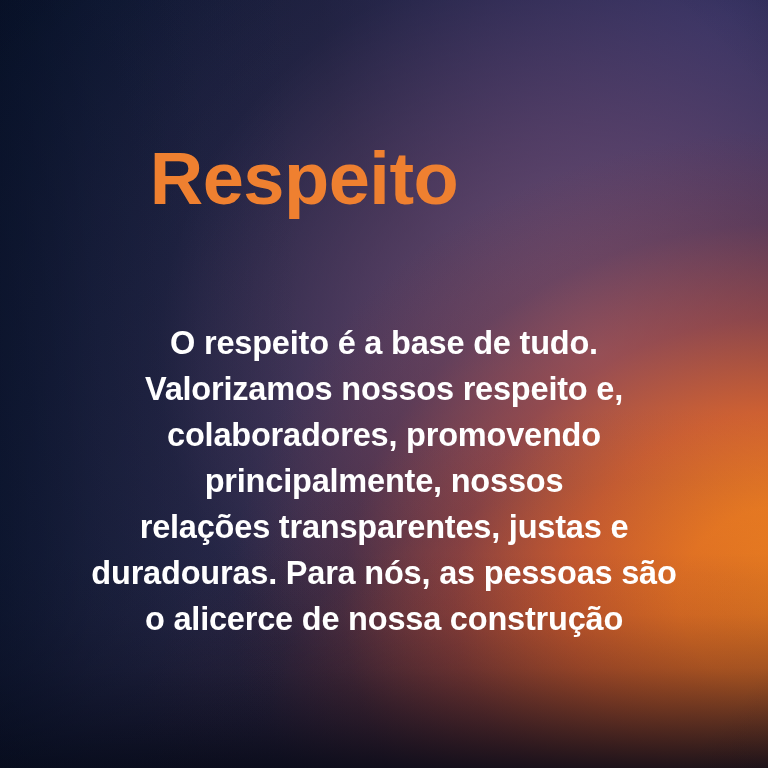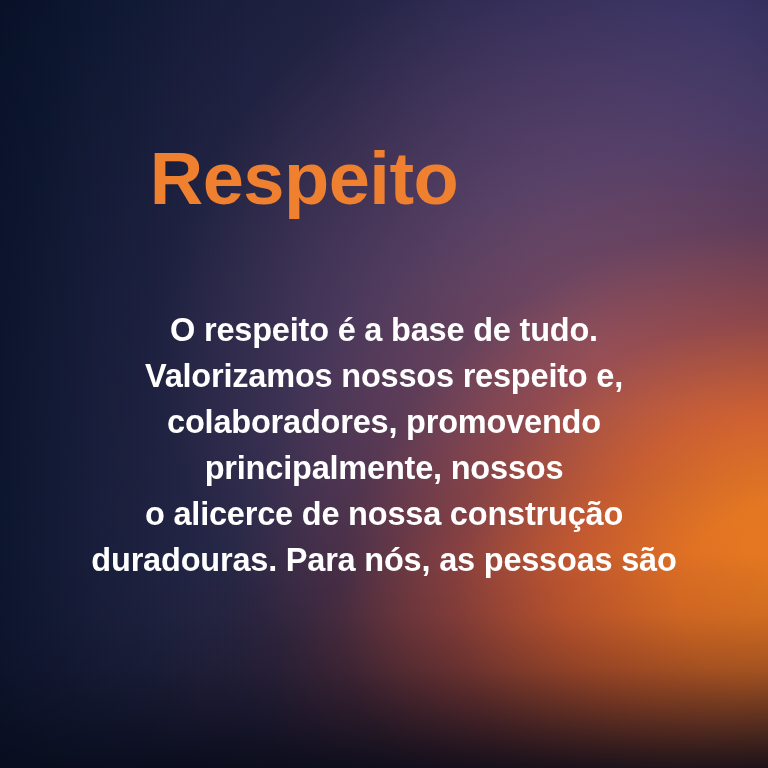--- a/index.html
+++ b/index.html
@@ -131,21 +131,21 @@
     text-align: center;
     font-size: 74px;
     line-height: 78px;
     font-weight: 700;
     letter-spacing: -0.5px;
     color: #ef8030;
   }
 
   #body-text {
     position: absolute;
-    top: 307px;
+    top: 320px;
     left: 54px;
     width: 660px;
     text-align: center;
     font-size: 32.5px;
     line-height: 46px;
     font-weight: 700;
     letter-spacing: -0.2px;
     color: #ffffff;
   }
 
@@ -170,18 +170,19 @@
 
   <div id="content">
 
     <h1 id="title">Respeito</h1>
 
     <div id="body-text">
       <span class="line">O respeito é a base de tudo.</span>
       <span class="line">Valorizamos nossos respeito e,</span>
       <span class="line">colaboradores, promovendo</span>
       <span class="line">principalmente, nossos</span>
+      <span class="line">relações transparentes, justas e</span>
+      <span class="line">duradouras. Para nós, as pessoas são</span>
       <span class="line">o alicerce de nossa construção</span>
-      <span class="line">duradouras. Para nós, as pessoas são</span>
     </div>
 
   </div>
 </div>
 
 </body></html>

